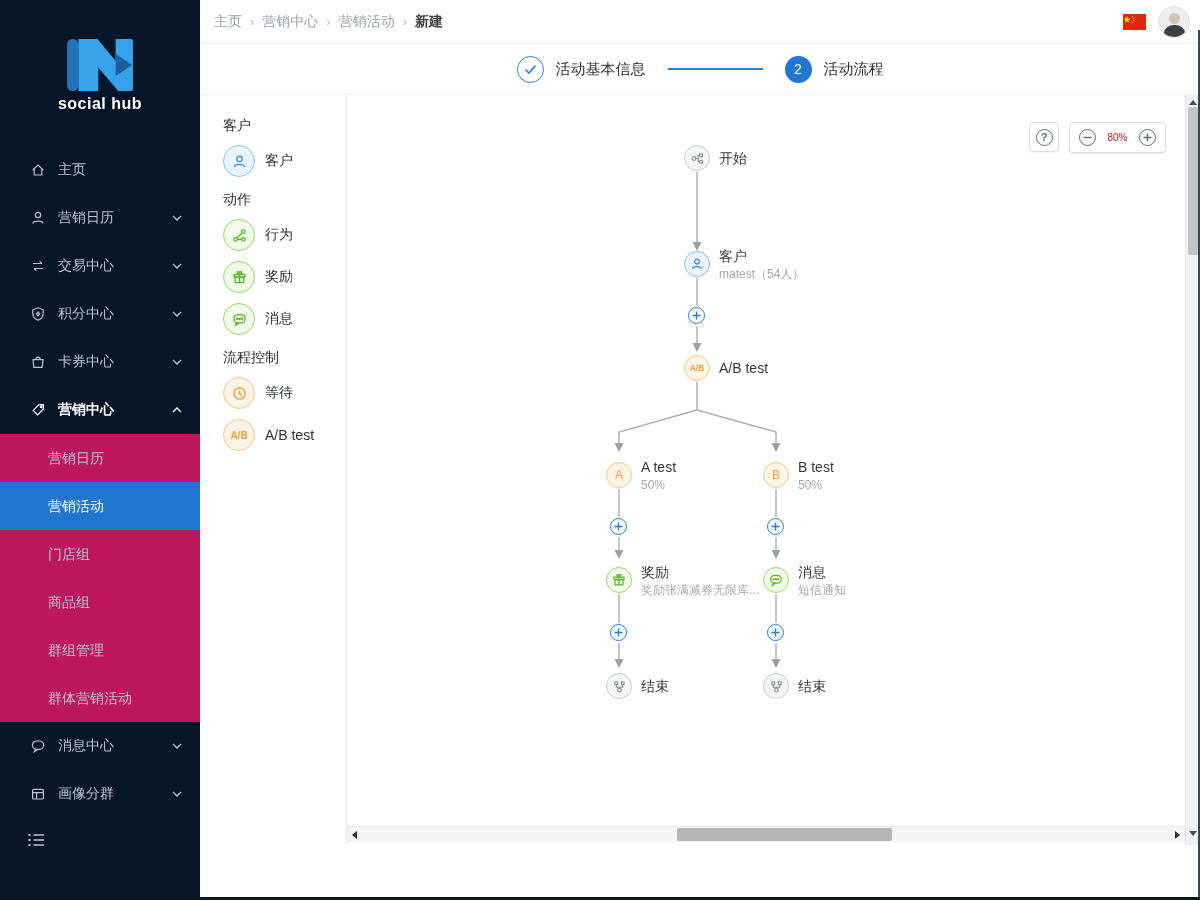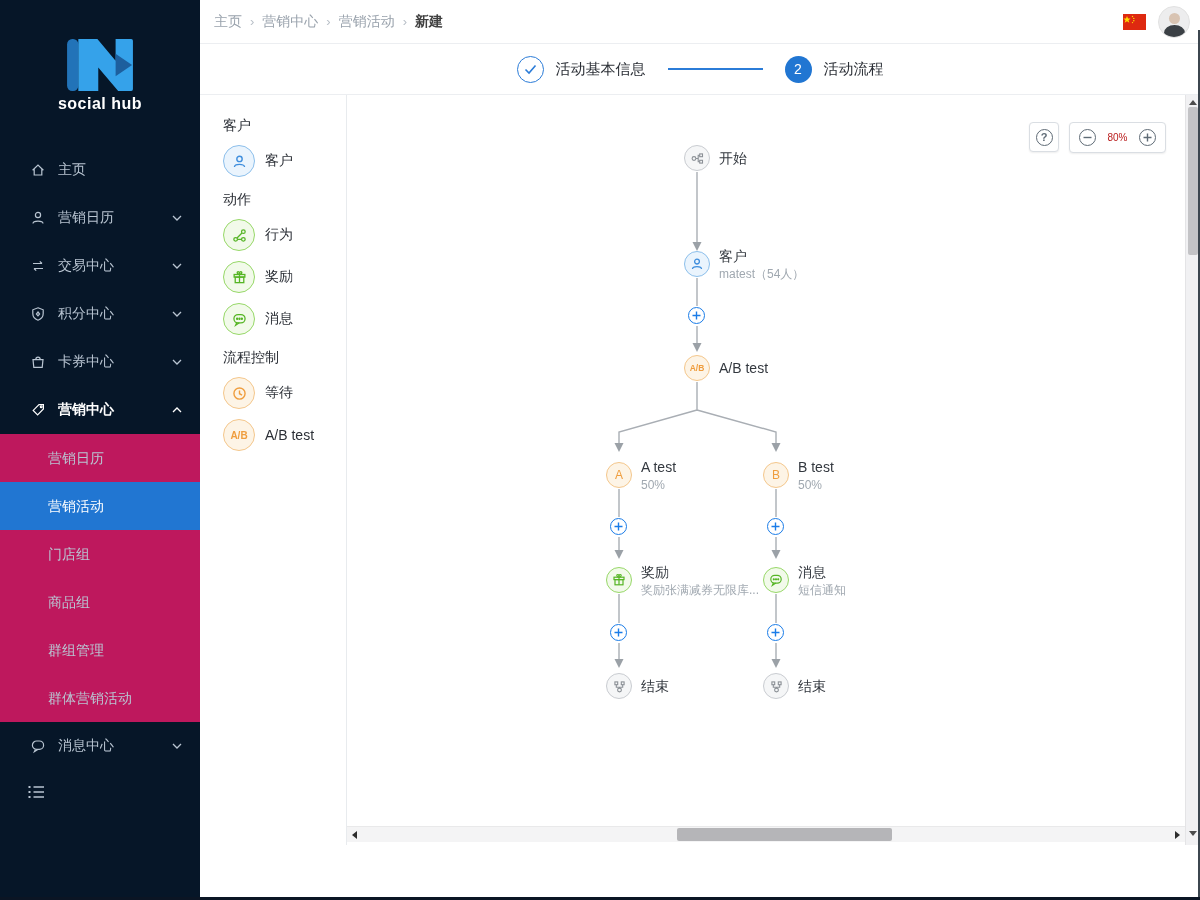--- a/index.html
+++ b/index.html
@@ -199,20 +199,34 @@
             <path d="M5.4 11.4 L4.4 13.6 L7.8 11.4"></path>
           </svg>
       </span>
       <span>消息中心</span>
       <span class="chev">
         <svg width="10" height="6" viewBox="0 0 10 6" fill="none" stroke="currentColor" stroke-width="1.3">
             <path d="M1 1 L5 5 L9 1"></path>
           </svg>
       </span>
     </div>
+    <div class="menu-item">
+      <span class="mi-icon">
+        <svg width="16" height="16" viewBox="0 0 16 16" fill="none" stroke="currentColor" stroke-width="1.2">
+            <rect x="2.6" y="3.4" width="10.8" height="9.6" rx="1"></rect>
+            <path d="M2.6 6.6 H13.4 M6.6 6.6 V13"></path>
+          </svg>
+      </span>
+      <span>画像分群</span>
+      <span class="chev">
+        <svg width="10" height="6" viewBox="0 0 10 6" fill="none" stroke="currentColor" stroke-width="1.3">
+            <path d="M1 1 L5 5 L9 1"></path>
+          </svg>
+      </span>
+    </div>
     <div class="collapse-row">
       <span>
         <svg width="17" height="14" viewBox="0 0 17 14" stroke="currentColor" stroke-width="1.4" fill="currentColor">
             <path d="M5.5 2 H16 M5.5 7 H16 M5.5 12 H16" fill="none"></path>
             <rect x="0.5" y="1" width="2" height="2" stroke="none"></rect>
             <rect x="0.5" y="6" width="2" height="2" stroke="none"></rect>
             <rect x="0.5" y="11" width="2" height="2" stroke="none"></rect>
           </svg>
       </span>
     </div>

